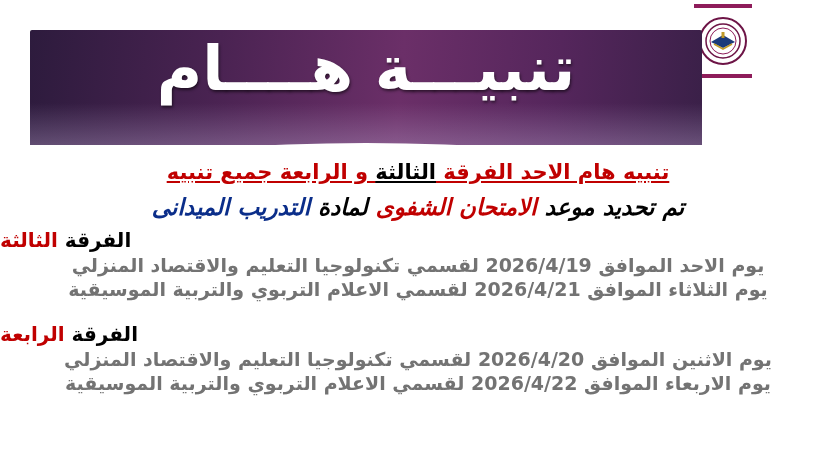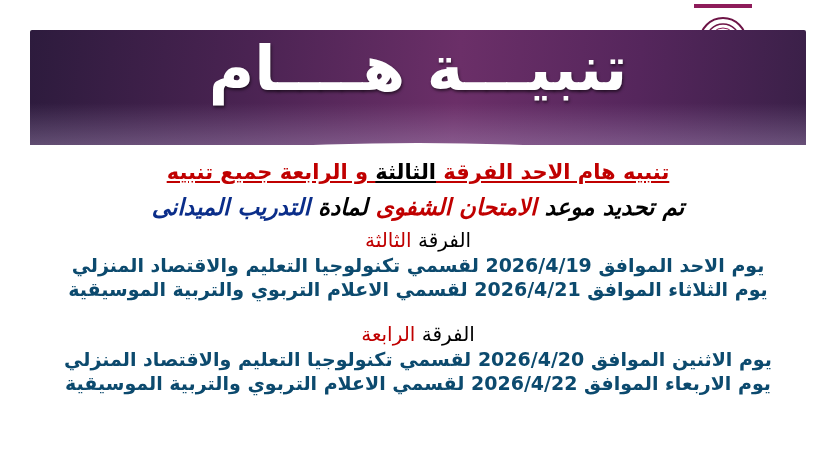--- a/index.html
+++ b/index.html
@@ -32,21 +32,21 @@
     border:2px solid #6d1446;
     display:flex;align-items:center;justify-content:center;
     position:relative;
   }
   .logo-circle svg{display:block;}
 
   
   .banner{
     position:absolute;
     top:30px; left:30px;
-    width:776px;height:115px;
+    width:672px;height:115px;
     background:linear-gradient(95deg,#2d1b3d 0%,#4a2352 28%,#6b2f68 55%,#55265c 78%,#3a2048 100%);
     border-radius:2px 2px 0 0;
     overflow:hidden;
   }
   .banner::after{
     content:"";
     position:absolute;
     left:-10%;bottom:-46px;
     width:120%;height:78px;
     background:#ffffff;
@@ -98,31 +98,31 @@
     font-style:italic;
   }
   .line2 .red{color:#c00000;}
   .line2 .blue{color:#0b2e8a;}
 
   .group{
     margin-top:6px;
     padding-right:0;
   }
   .group-head{
-    font-size:20px;font-weight:normal;
+    font-size:20px;font-weight:bold;
     color:#000000;
-    text-align:center;
+    text-align:left;
     margin:4px 0 2px 0;
     font-family:"DejaVu Sans", sans-serif;
   }
   .group-head .red{color:#c00000;}
 
   .detail{
     font-size:19px;font-weight:bold;
-    color:#0c4a6e;
+    color:#737373;
     text-align:center;
     margin:2px 4px;
     font-family:"DejaVu Sans", sans-serif;
     letter-spacing:0;
   }
   .spacer{height:14px;}
 </style>
 </head>
 <body>
 

